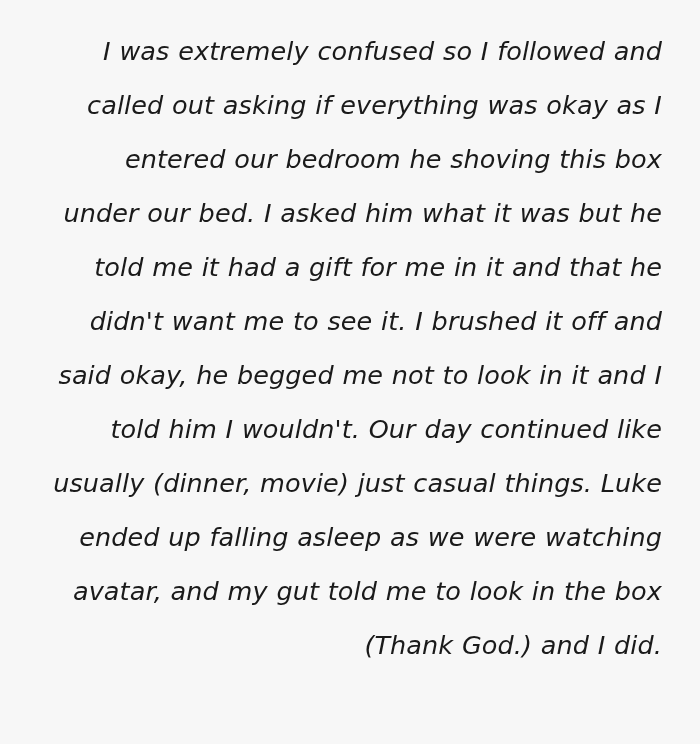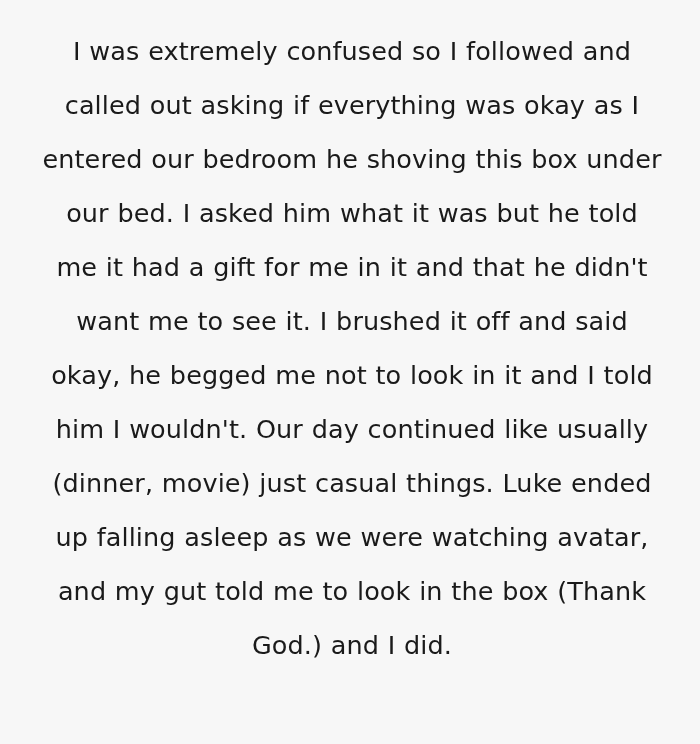--- a/index.html
+++ b/index.html
@@ -22,24 +22,25 @@
     display: flex;
     flex-direction: column;
     justify-content: flex-start;
   }
   .story-text {
     font-size: 25.5px;
     line-height: 54px;
     color: #1a1a1a;
     letter-spacing: 0.1px;
     word-spacing: 0.5px;
-    text-align: center;
+    text-align: right;
     white-space: pre-wrap;
     margin: 0;
     font-weight: 400;
+    font-style: italic;
   }
 </style>
 </head>
 <body>
 
 <div class="page">
   <p class="story-text">I was extremely confused so I followed and called out asking if everything was okay as I entered our bedroom he shoving this box under our bed. I asked him what it was but he told me it had a gift for me in it and that he didn't want me to see it. I brushed it off and said okay, he begged me not to look in it and I told him I wouldn't. Our day continued like usually (dinner, movie) just casual things. Luke ended up falling asleep as we were watching avatar, and my gut told me to look in the box (Thank God.) and I did.</p>
 </div>
 
 </body></html>

